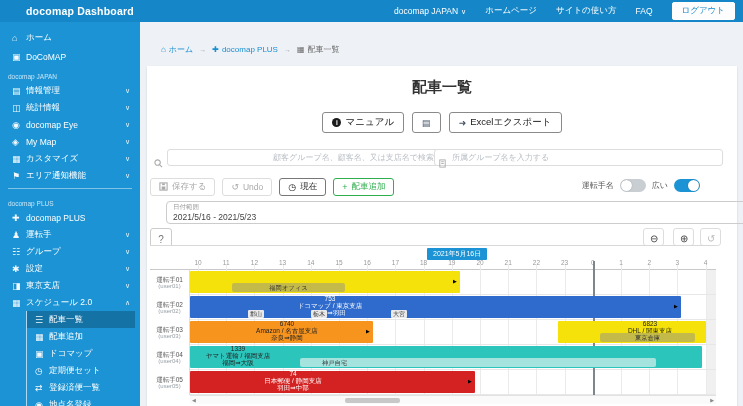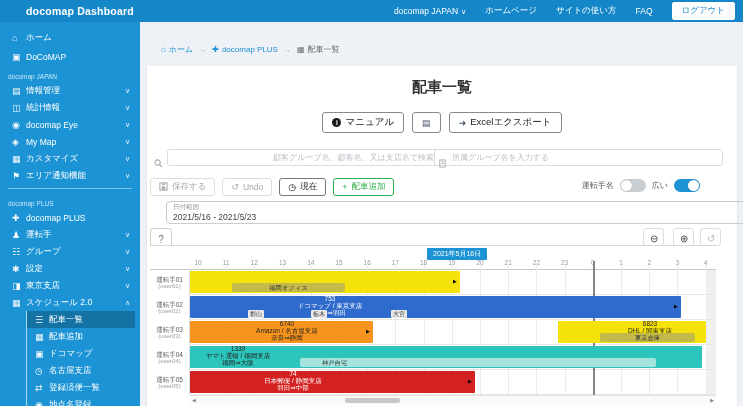--- a/index.html
+++ b/index.html
@@ -186,21 +186,21 @@
         <div class="side-item">
           <span class="s-icon">▦</span>
           <span class="s-label">配車追加</span>
         </div>
         <div class="side-item">
           <span class="s-icon">▣</span>
           <span class="s-label">ドコマップ</span>
         </div>
         <div class="side-item">
           <span class="s-icon">◷</span>
-          <span class="s-label">名古屋支店</span>
+          <span class="s-label">定期便セット</span>
         </div>
         <div class="side-item">
           <span class="s-icon">⇄</span>
           <span class="s-label">登録済便一覧</span>
         </div>
         <div class="side-item">
           <span class="s-icon">◉</span>
           <span class="s-label">地点名登録</span>
         </div>
       </div>

